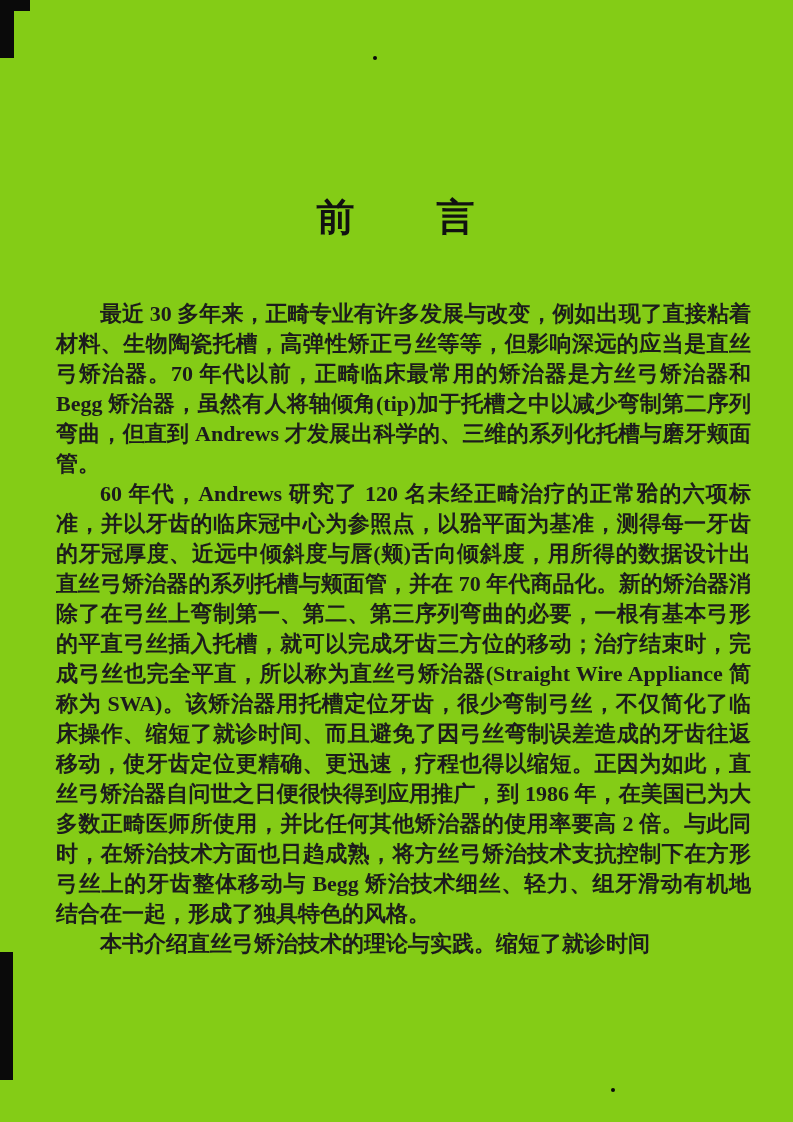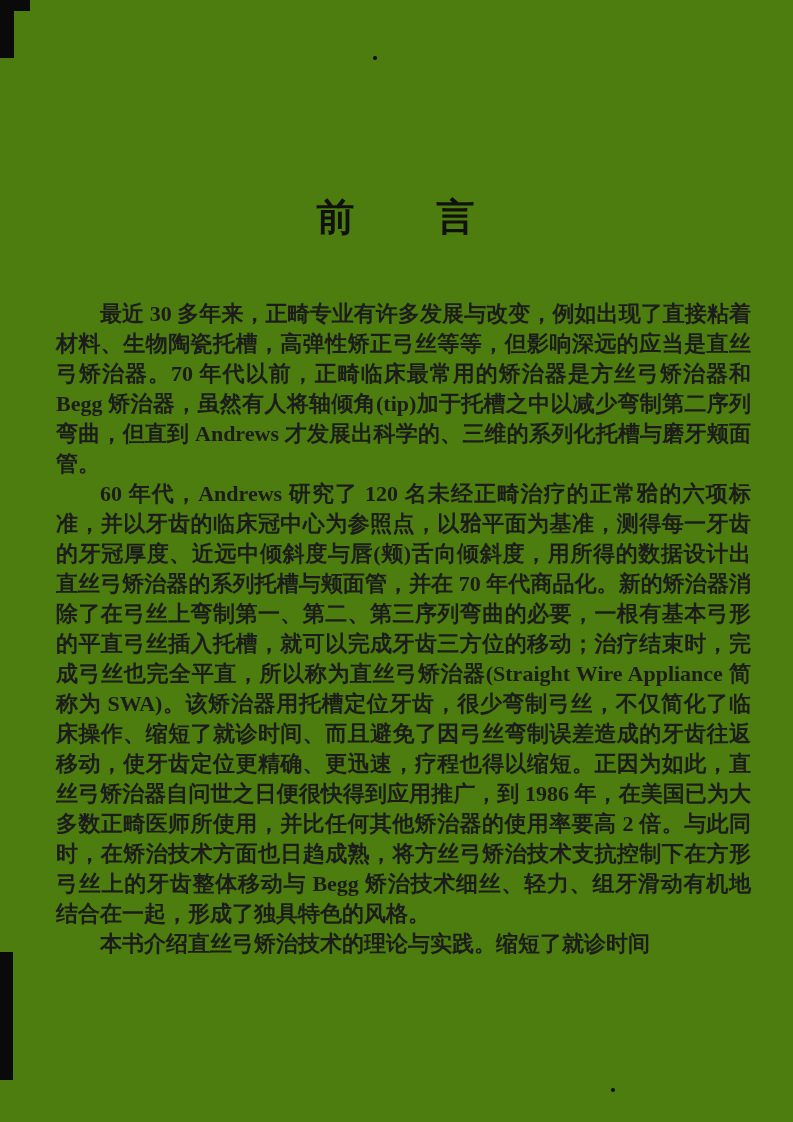--- a/index.html
+++ b/index.html
@@ -4,21 +4,21 @@
 <style>
   html, body {
     margin: 0;
     padding: 0;
     background: #ffffff;
   }
   .page {
     position: relative;
     width: 793px;
     height: 1122px;
-    background: #4d7c0f;
+    background: #84cc16;
     overflow: hidden;
     font-family: "Liberation Serif", "DejaVu Serif", serif;
     color: #1c1c1c;
   }
   
   .artifact {
     position: absolute;
     background: #0a0a0a;
   }
   .art-top-corner-h { left: 0; top: 0; width: 30px; height: 11px; }

